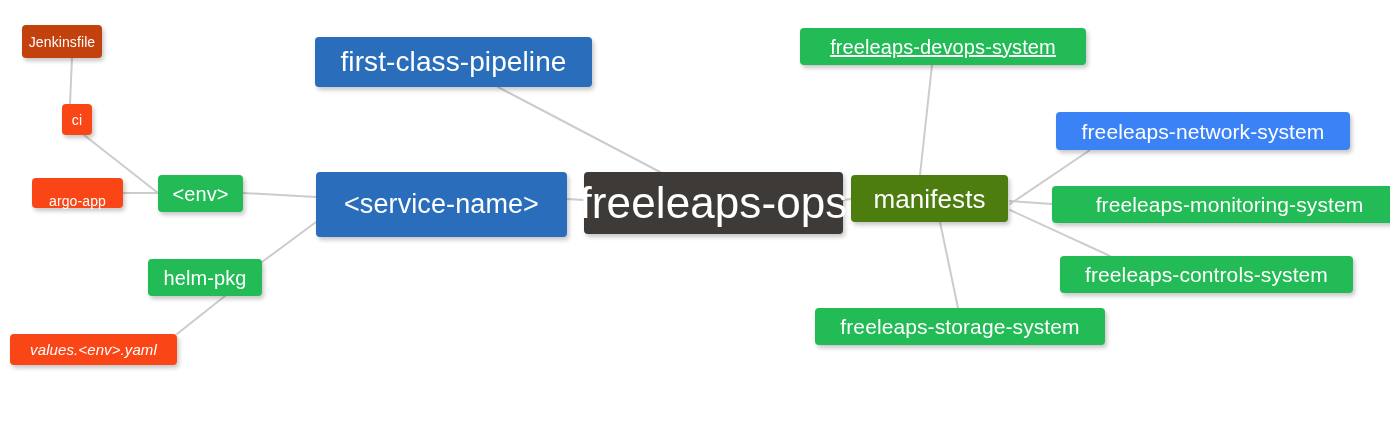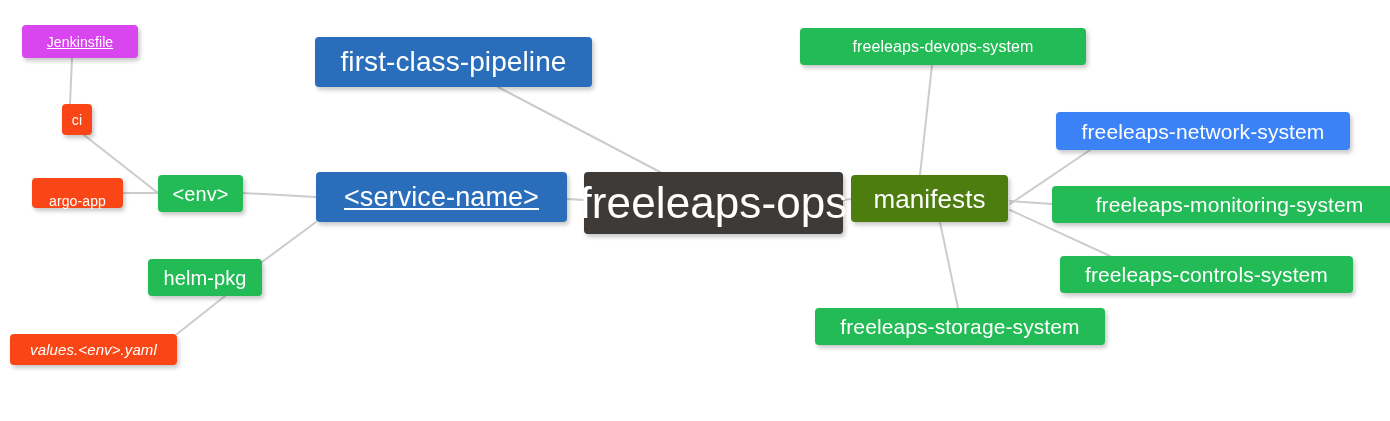--- a/index.html
+++ b/index.html
@@ -57,51 +57,51 @@
       <path d="M 498,87 L 660,172" fill="none" stroke="#cccccc" stroke-width="2" stroke-linecap="round"></path>
       <path d="M 567,199 L 584,200" fill="none" stroke="#cccccc" stroke-width="2" stroke-linecap="round"></path>
       <path d="M 843,200 L 851,199" fill="none" stroke="#cccccc" stroke-width="2" stroke-linecap="round"></path>
       <path d="M 932,65 L 920,175" fill="none" stroke="#cccccc" stroke-width="2" stroke-linecap="round"></path>
       <path d="M 1010,204 L 1090,150" fill="none" stroke="#cccccc" stroke-width="2" stroke-linecap="round"></path>
       <path d="M 1010,201 L 1052,204" fill="none" stroke="#cccccc" stroke-width="2" stroke-linecap="round"></path>
       <path d="M 1010,210 L 1110,256" fill="none" stroke="#cccccc" stroke-width="2" stroke-linecap="round"></path>
       <path d="M 940,222 L 958,308" fill="none" stroke="#cccccc" stroke-width="2" stroke-linecap="round"></path>
     </svg>
   <div id="node-layer">
-      <div class="node" style="left: 22px; top: 25px; width: 116px; height: 33px; background: #d946ef; font-size: 14px; text-decoration: underline;">
+      <div class="node" style="left: 22px; top: 25px; width: 80px; height: 33px; background: #c2410c; font-size: 14px;">
         <span class="node-label">Jenkinsfile</span>
       </div>
       <div class="node" style="left: 62px; top: 104px; width: 30px; height: 31px; background: rgb(250, 70, 22); font-size: 14px;">
         <span class="node-label">ci</span>
       </div>
       <div class="node" style="left: 32px; top: 178px; width: 91px; height: 30px; background: rgb(250, 70, 22); font-size: 14px; align-items: flex-end;">
         <span class="node-label">argo-app</span>
       </div>
       <div class="node" style="left: 158px; top: 175px; width: 85px; height: 37px; background: rgb(34, 187, 85); font-size: 20px;">
         <span class="node-label">&lt;env&gt;</span>
       </div>
       <div class="node" style="left: 148px; top: 259px; width: 114px; height: 37px; background: rgb(34, 187, 85); font-size: 20px;">
         <span class="node-label">helm-pkg</span>
       </div>
       <div class="node" style="left: 10px; top: 334px; width: 167px; height: 31px; background: rgb(250, 70, 22); font-size: 15px; font-style: italic;">
         <span class="node-label">values.&lt;env&gt;.yaml</span>
       </div>
       <div class="node" style="left: 315px; top: 37px; width: 277px; height: 50px; background: rgb(42, 110, 187); font-size: 28px;">
         <span class="node-label">first-class-pipeline</span>
       </div>
-      <div class="node" style="left: 316px; top: 172px; width: 251px; height: 50px; background: rgb(42, 110, 187); font-size: 27px; text-decoration: underline;">
+      <div class="node" style="left: 316px; top: 172px; width: 251px; height: 65px; background: rgb(42, 110, 187); font-size: 27px;">
         <span class="node-label">&lt;service-name&gt;</span>
       </div>
       <div class="node" style="left: 584px; top: 172px; width: 259px; height: 62px; background: rgb(62, 58, 56); font-size: 44px;">
         <span class="node-label">freeleaps-ops</span>
       </div>
       <div class="node" style="left: 851px; top: 175px; width: 157px; height: 47px; background: #4d7c0f; font-size: 26px;">
         <span class="node-label">manifests</span>
       </div>
-      <div class="node" style="left: 800px; top: 28px; width: 286px; height: 37px; background: rgb(34, 187, 85); font-size: 16px;">
+      <div class="node" style="left: 800px; top: 28px; width: 286px; height: 37px; background: rgb(34, 187, 85); font-size: 20px; text-decoration: underline;">
         <span class="node-label">freeleaps-devops-system</span>
       </div>
       <div class="node" style="left: 1056px; top: 112px; width: 294px; height: 38px; background: #3b82f6; font-size: 21px;">
         <span class="node-label">freeleaps-network-system</span>
       </div>
       <div class="node" style="left: 1052px; top: 186px; width: 355px; height: 37px; background: rgb(34, 187, 85); font-size: 21px;">
         <span class="node-label">freeleaps-monitoring-system</span>
       </div>
       <div class="node" style="left: 1060px; top: 256px; width: 293px; height: 37px; background: rgb(34, 187, 85); font-size: 21px;">
         <span class="node-label">freeleaps-controls-system</span>

